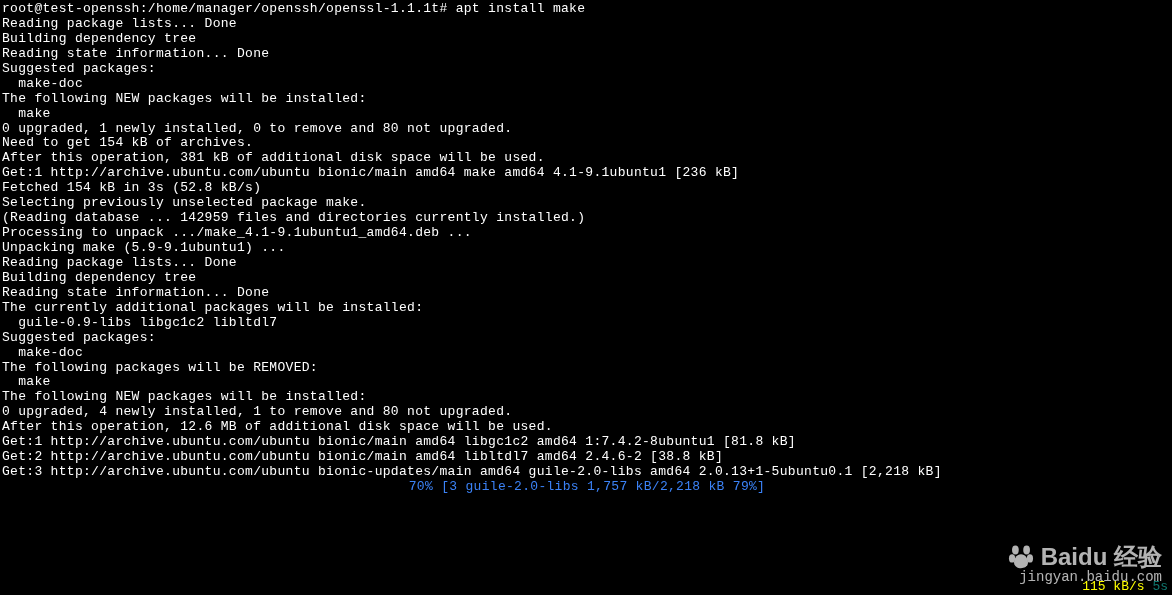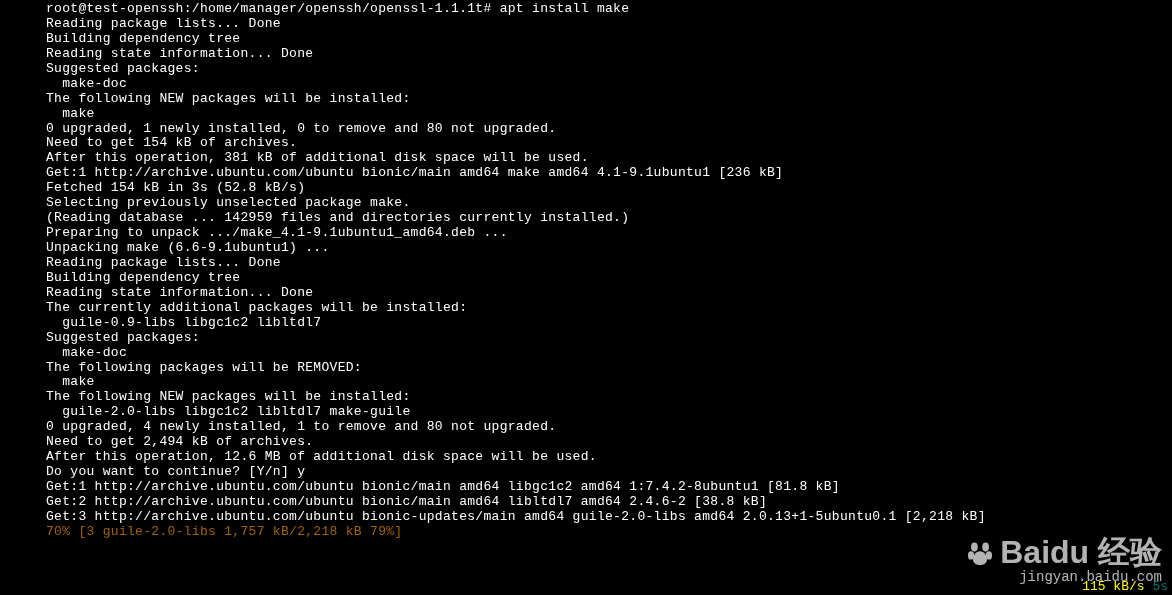--- a/index.html
+++ b/index.html
@@ -15,45 +15,45 @@
       line-height: 1.15;
       width: 1172px;
       height: 595px;
       overflow: hidden;
       position: relative;
       padding: 2px 0 0 2px;
     }
     .terminal-line {
       white-space: pre;
       letter-spacing: 0.3px;
-      margin-left: 44px;
     }
     .progress-line {
-      color: #a16207;
+      color: #3b82f6;
+      text-align: center;
     }
     .speed-indicator {
       position: absolute;
       bottom: 0;
       right: 4px;
       color: #ffff00;
     }
     .speed-indicator .time {
       color: #0f766e;
     }
     .watermark {
       position: absolute;
       bottom: 10px;
       right: 10px;
       text-align: right;
       color: #ffffff;
       opacity: 0.7;
       pointer-events: none;
     }
     .watermark-main {
-      font-size: 32px;
+      font-size: 24px;
       font-weight: bold;
       font-family: Arial, sans-serif;
       display: flex;
       align-items: center;
       justify-content: flex-end;
       gap: 6px;
     }
     .watermark-sub {
       font-size: 14px;
       font-family: Liberation Mono, monospace;
@@ -77,37 +77,34 @@
   <div class="terminal-line">  make-doc</div>
   <div class="terminal-line">The following NEW packages will be installed:</div>
   <div class="terminal-line">  make</div>
   <div class="terminal-line">0 upgraded, 1 newly installed, 0 to remove and 80 not upgraded.</div>
   <div class="terminal-line">Need to get 154 kB of archives.</div>
   <div class="terminal-line">After this operation, 381 kB of additional disk space will be used.</div>
   <div class="terminal-line">Get:1 http://archive.ubuntu.com/ubuntu bionic/main amd64 make amd64 4.1-9.1ubuntu1 [236 kB]</div>
   <div class="terminal-line">Fetched 154 kB in 3s (52.8 kB/s)</div>
   <div class="terminal-line">Selecting previously unselected package make.</div>
   <div class="terminal-line">(Reading database ... 142959 files and directories currently installed.)</div>
-  <div class="terminal-line">Preparing to unpack .../make_4.1-9.1ubuntu1_amd64.deb ...</div>
-  <div class="terminal-line">Unpacking make (6.6-9.1ubuntu1) ...</div>
+  <div class="terminal-line">Processing to unpack .../make_4.1-9.1ubuntu1_amd64.deb ...</div>
+  <div class="terminal-line">Unpacking make (5.9-9.1ubuntu1) ...</div>
   <div class="terminal-line">Reading package lists... Done</div>
   <div class="terminal-line">Building dependency tree</div>
   <div class="terminal-line">Reading state information... Done</div>
   <div class="terminal-line">The currently additional packages will be installed:</div>
   <div class="terminal-line">  guile-0.9-libs libgc1c2 libltdl7</div>
   <div class="terminal-line">Suggested packages:</div>
   <div class="terminal-line">  make-doc</div>
   <div class="terminal-line">The following packages will be REMOVED:</div>
   <div class="terminal-line">  make</div>
   <div class="terminal-line">The following NEW packages will be installed:</div>
-  <div class="terminal-line">  guile-2.0-libs libgc1c2 libltdl7 make-guile</div>
   <div class="terminal-line">0 upgraded, 4 newly installed, 1 to remove and 80 not upgraded.</div>
-  <div class="terminal-line">Need to get 2,494 kB of archives.</div>
   <div class="terminal-line">After this operation, 12.6 MB of additional disk space will be used.</div>
-  <div class="terminal-line">Do you want to continue? [Y/n] y</div>
   <div class="terminal-line">Get:1 http://archive.ubuntu.com/ubuntu bionic/main amd64 libgc1c2 amd64 1:7.4.2-8ubuntu1 [81.8 kB]</div>
   <div class="terminal-line">Get:2 http://archive.ubuntu.com/ubuntu bionic/main amd64 libltdl7 amd64 2.4.6-2 [38.8 kB]</div>
   <div class="terminal-line">Get:3 http://archive.ubuntu.com/ubuntu bionic-updates/main amd64 guile-2.0-libs amd64 2.0.13+1-5ubuntu0.1 [2,218 kB]</div>
   <div class="terminal-line progress-line">70% [3 guile-2.0-libs 1,757 kB/2,218 kB 79%]</div>
 </div>
 
 <div class="speed-indicator">
   <span>115 kB/s</span> <span class="time">5s</span>
 </div>
 

